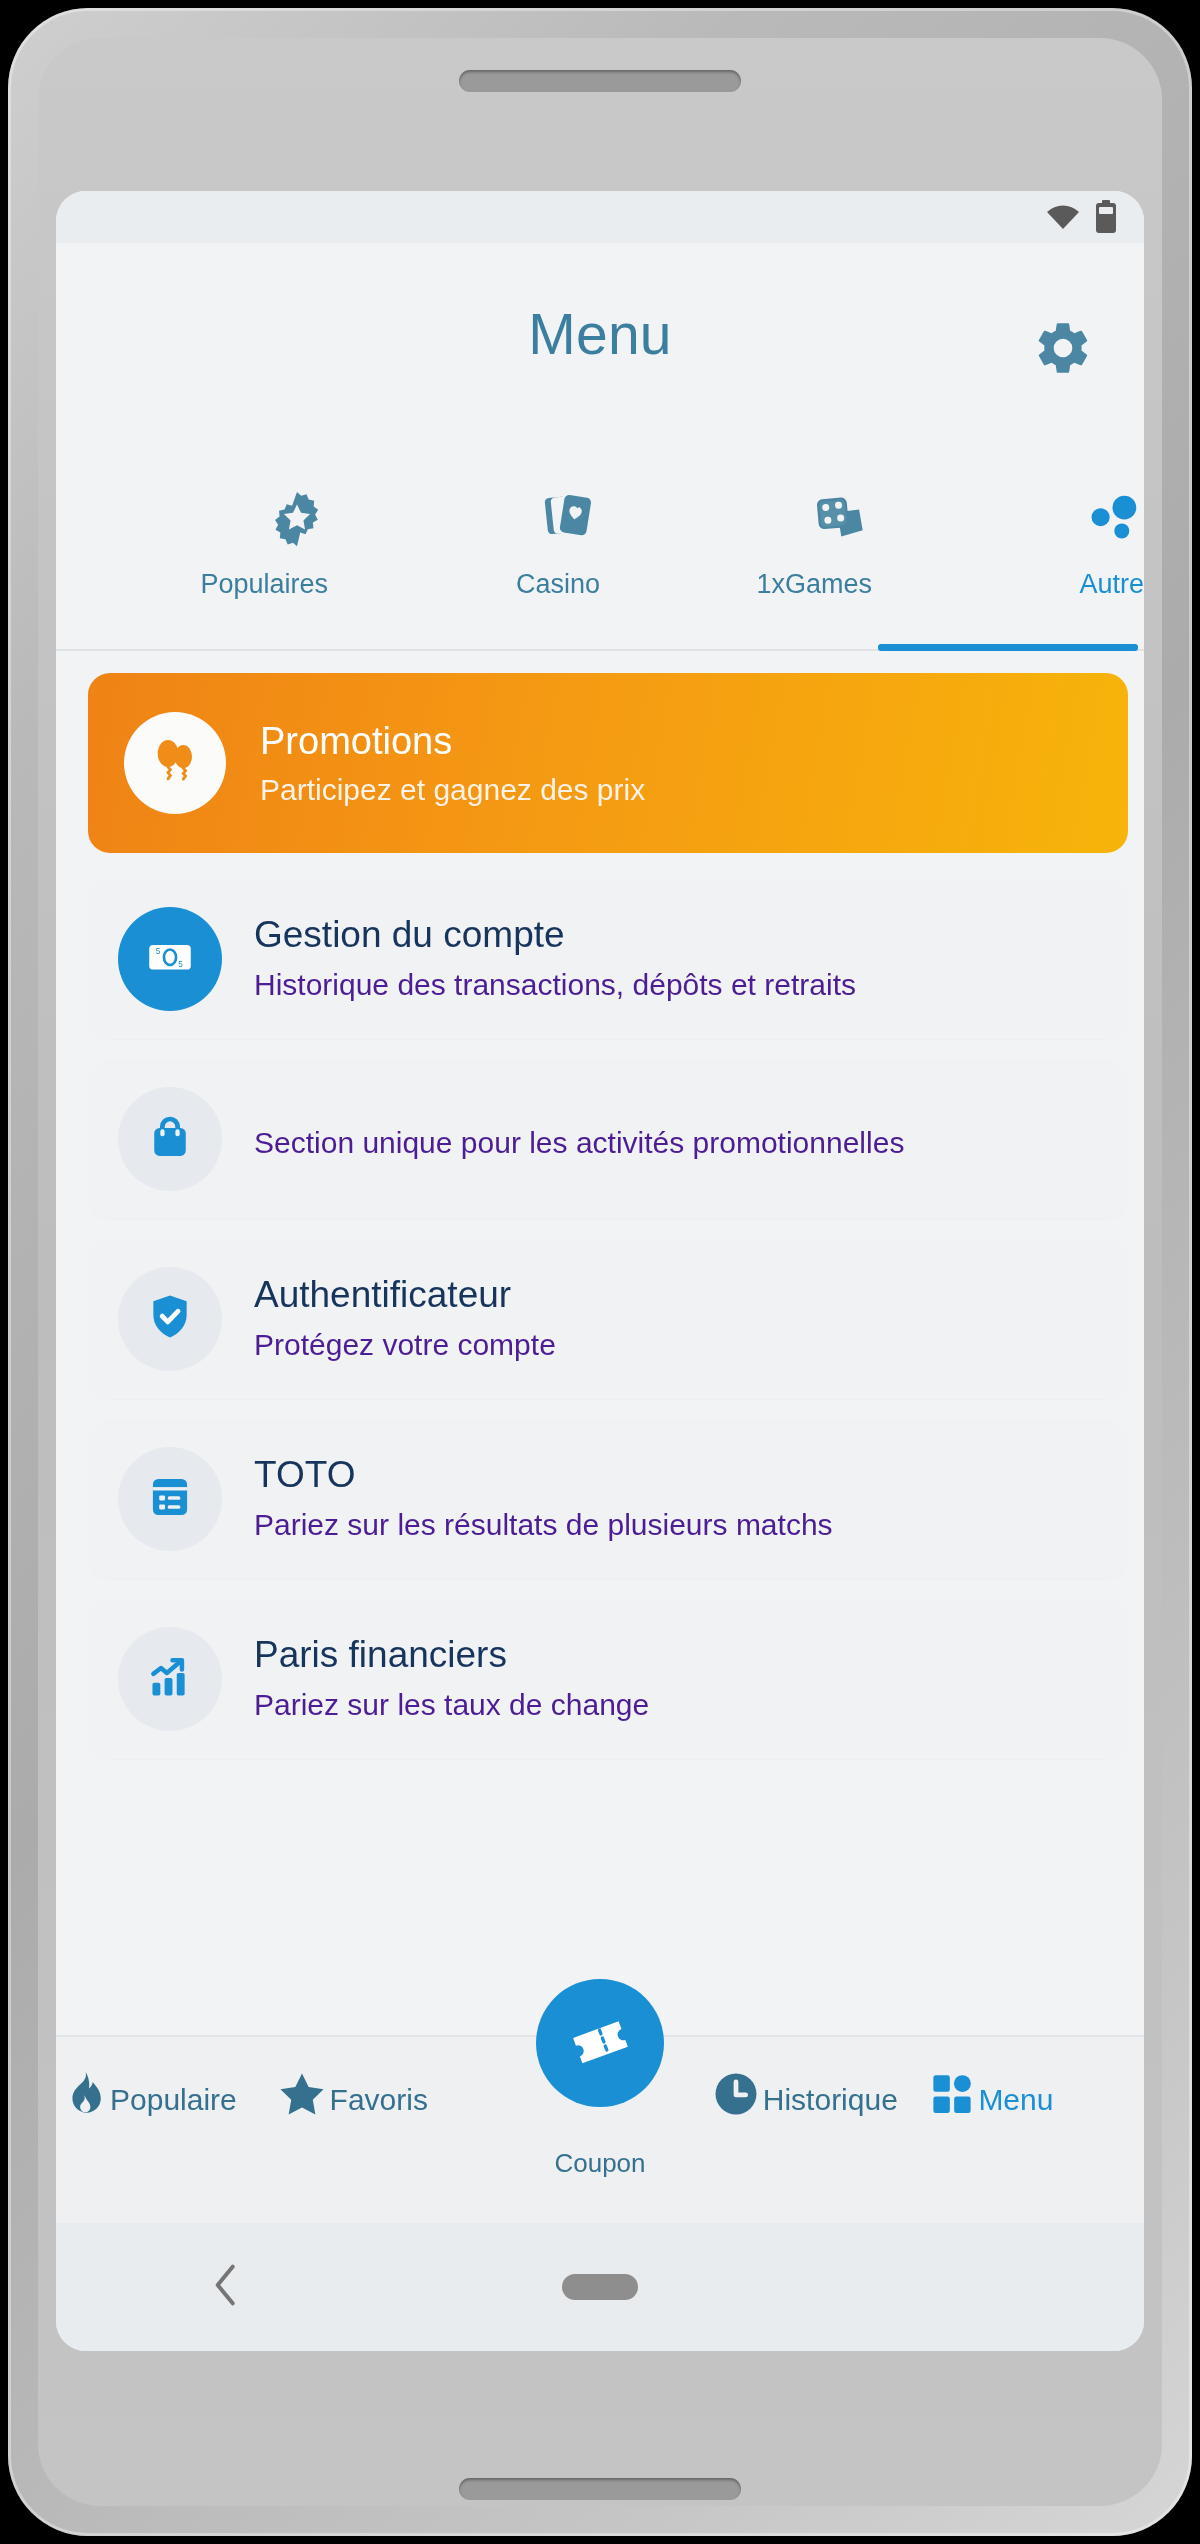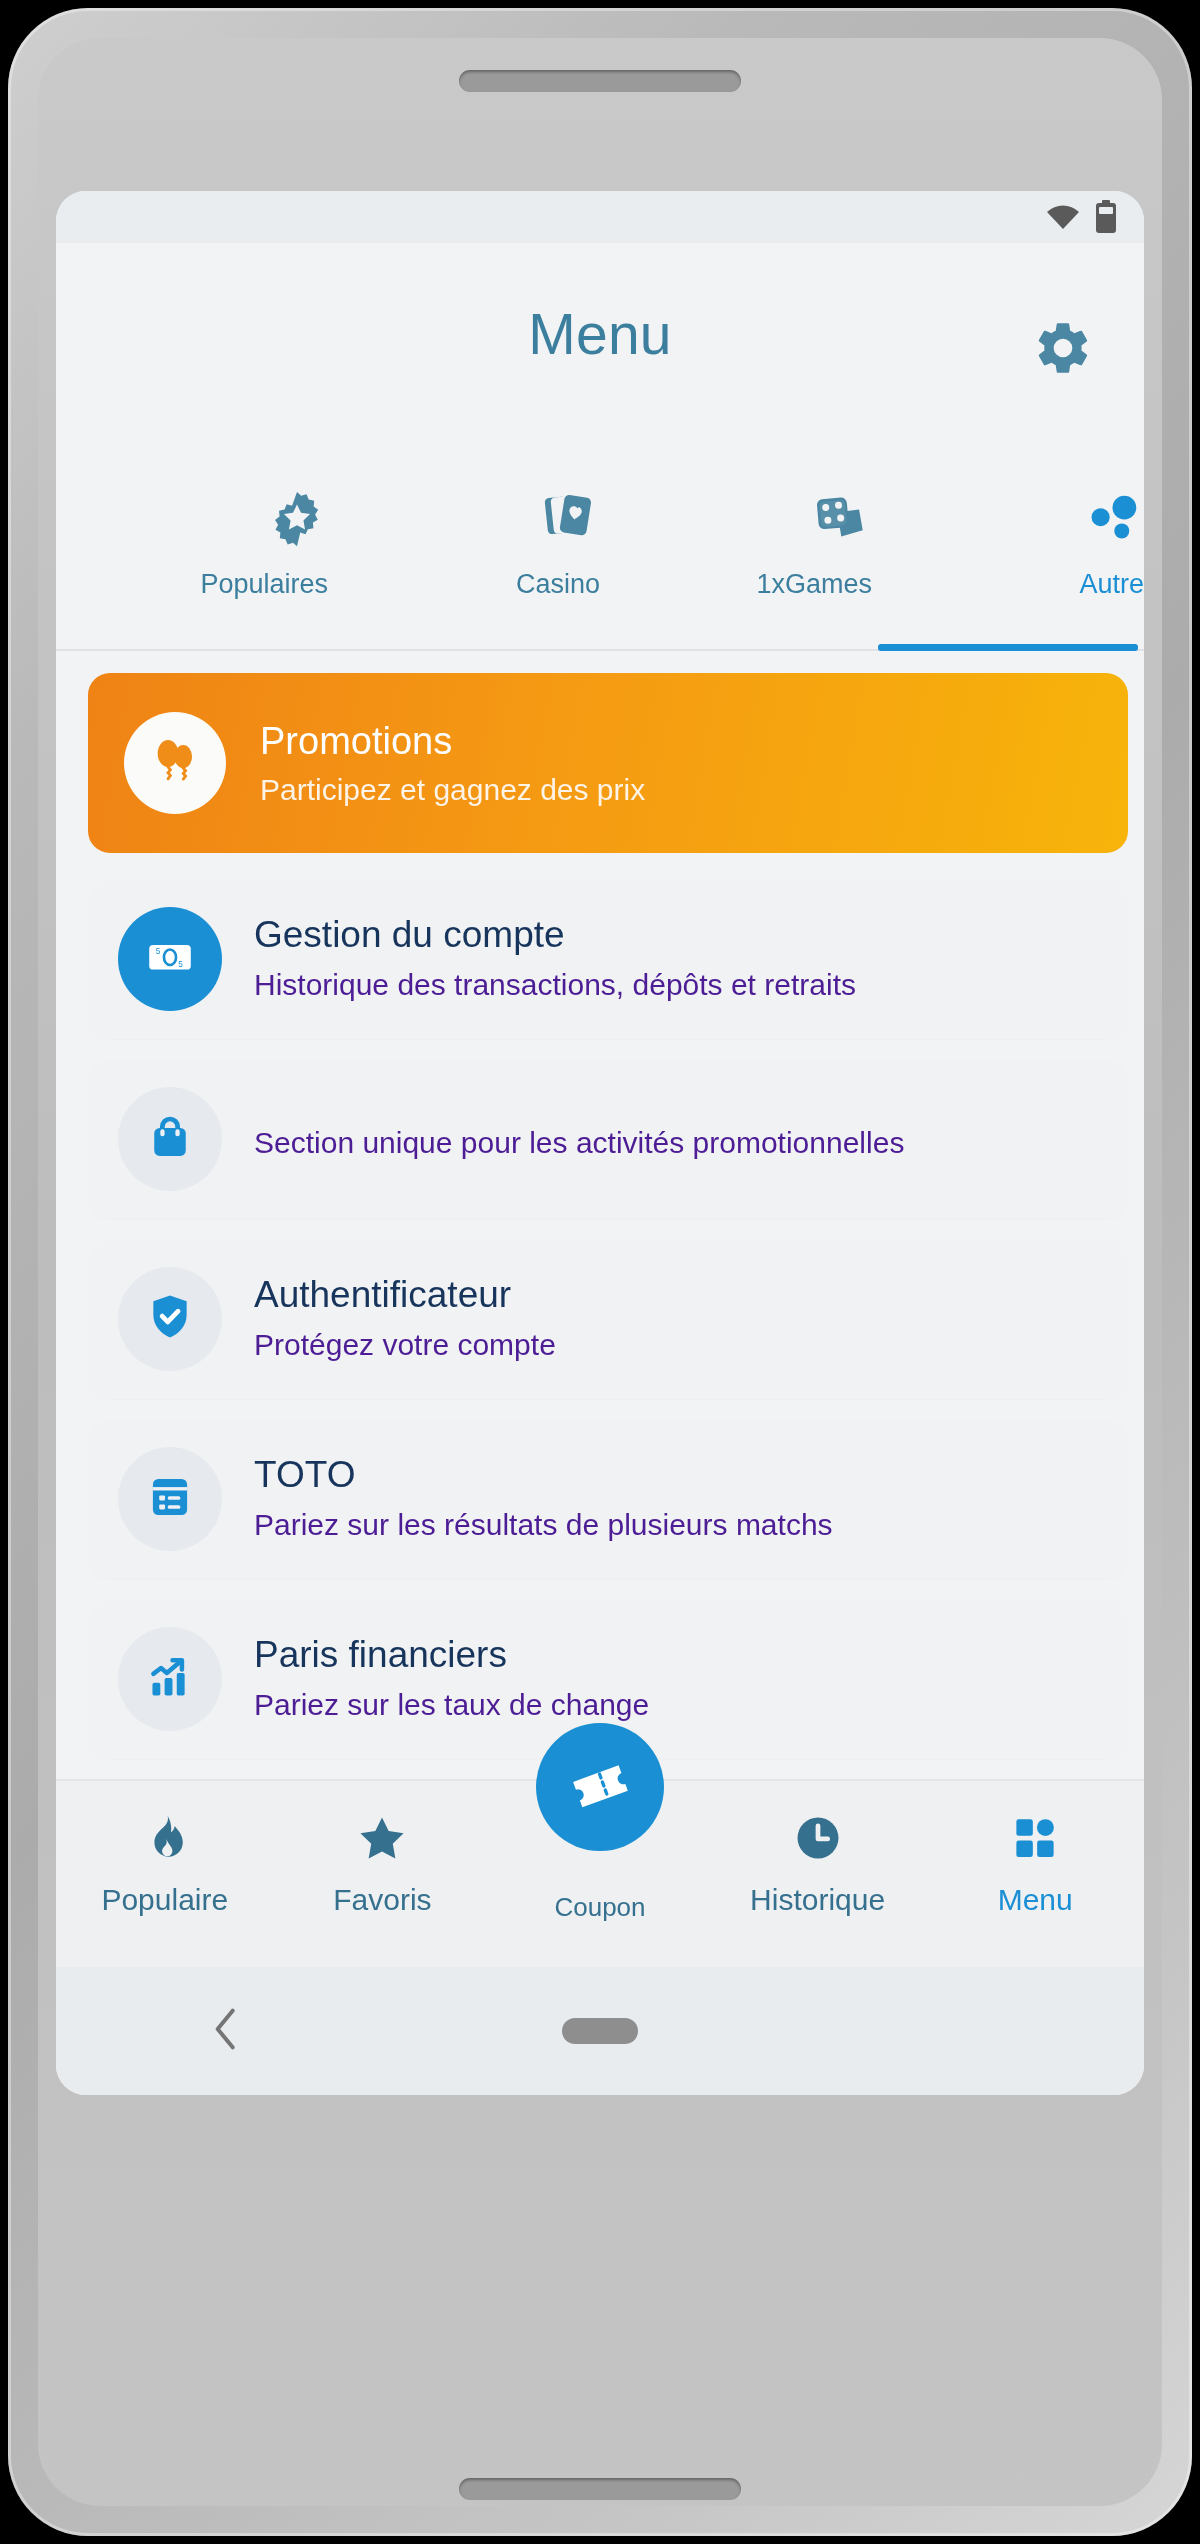--- a/index.html
+++ b/index.html
@@ -38,21 +38,21 @@
     left: 50%; bottom: 36px; transform: translateX(-50%);
     width: 282px; height: 22px; border-radius: 11px;
     background: #9a9a9a;
     box-shadow: inset 0 2px 3px rgba(0,0,0,.35);
   }
 
   
   #screen {
     position: absolute;
     left: 48px; top: 183px;
-    width: 1088px; height: 1904px;
+    width: 1088px; height: 2160px;
     border-radius: 30px;
     overflow: hidden;
     background: #f2f3f4;
     display: flex; flex-direction: column;
   }
 
   
   #status-bar {
     height: 52px;
     background: #e9edef;
@@ -183,21 +183,21 @@
     height: 188px;
     background: #eef0f2;
     border-top: 2px solid #e2e6e9;
     display: flex; align-items: flex-start;
     position: relative;
     z-index: 5;
     padding-top: 24px;
   }
   .nav-item {
     flex: 1;
-    display:flex; flex-direction: column;
+    display:flex; flex-direction: row;
     align-items:center; justify-content:flex-start;
     cursor: pointer;
   }
   .nav-item .nicon { height: 66px; display:flex; align-items:center; justify-content:center; }
   .nav-item .nlabel { margin-top: 12px; font-size: 30px; color: #35708f; }
   .nav-item.active .nlabel { color: #1a8fd4; }
   #coupon-fab {
     position: absolute;
     left: 50%; top: -58px; transform: translateX(-50%);
     width: 128px; height: 128px; border-radius: 50%;

